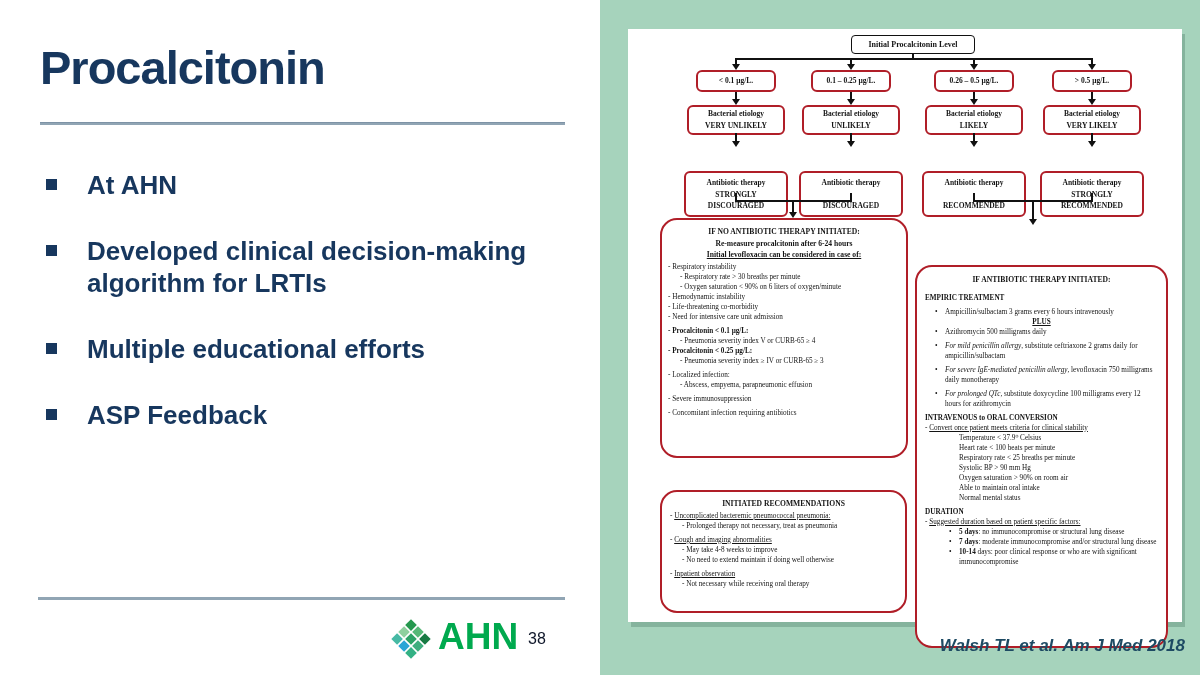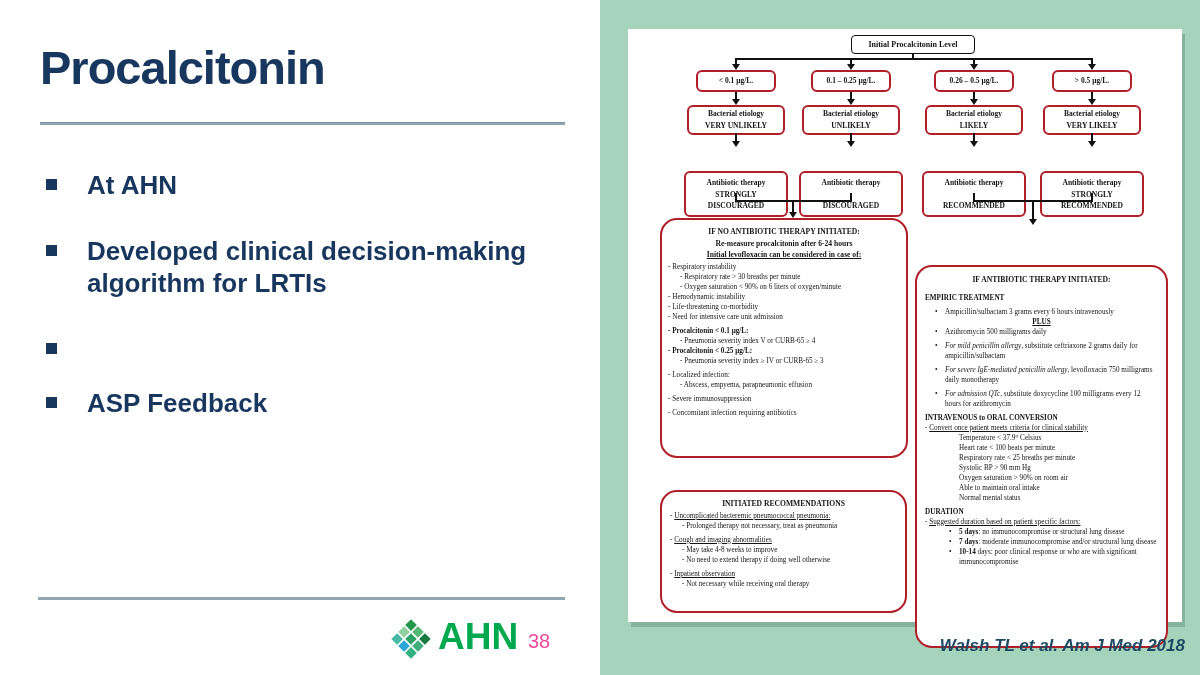--- a/index.html
+++ b/index.html
@@ -14,21 +14,21 @@
   .title-rule { position:absolute; left:40px; top:122px; width:525px; height:3px; background:#91A5B4; border-top:1px solid #7e93a6; }
   .bullets { position:absolute; left:46px; top:170px; width:540px; list-style:none; }
   .bullets li { display:flex; margin-bottom:34px; }
   .sq { flex:none; width:11px; height:11px; background:#17375E; margin-top:9px; margin-right:30px; }
   .btx { font-size:26px; font-weight:bold; color:#17375E; line-height:1.23; }
   .footer-rule { position:absolute; left:38px; top:597px; width:527px; height:3px; background:#91A5B4; }
   .logo { position:absolute; left:394px; top:608px; height:58px; display:flex; align-items:center; }
   .logo-mark { width:34px; height:34px; transform:rotate(45deg) scale(0.82,0.82) ; transform-origin:center; display:grid; grid-template-columns:repeat(3,1fr); grid-template-rows:repeat(3,1fr); gap:2px; margin-right:10px; margin-top:4px; }
   .logo-mark i { display:block; }
   .logo-text { font-size:37px; font-weight:bold; color:#00A94E; letter-spacing:0px; }
-  .page-num { position:absolute; left:528px; top:630px; font-size:20px; color:#ec4899; }
+  .page-num { position:absolute; left:528px; top:630px; font-size:16px; color:#0f172a; }
 
   
   .right-pane { position:absolute; left:600px; top:0; width:600px; height:675px; background:#A6D3BC; }
   .chart-card { position:absolute; left:28px; top:29px; width:554px; height:593px; background:#fff; box-shadow:3px 5px 0 rgba(55,105,85,.30); font-family:"Liberation Serif","DejaVu Serif",serif; color:#141414; }
   .citation { position:absolute; right:15px; top:636px; font-size:17px; font-style:italic; font-weight:600; color:#1D4A63; }
 
   
   .fc-root { position:absolute; left:223px; top:6px; width:124px; height:19px; border:1.5px solid #111; border-radius:4px; display:flex; align-items:center; justify-content:center; font-size:8px; font-weight:bold; background:#fff; }
   .fc-sm { position:absolute; border:2px solid #B01E28; border-radius:6px; background:#fff; display:flex; flex-direction:column; align-items:center; justify-content:center; text-align:center; font-weight:bold; }
   .fc-sm span { display:block; line-height:12px; font-size:7.5px; }
@@ -75,20 +75,21 @@
         <li>
           <span class="sq"></span>
           <span class="btx">At AHN</span>
         </li>
         <li>
           <span class="sq"></span>
           <span class="btx">Developed clinical decision-making algorithm for LRTIs</span>
         </li>
         <li>
           <span class="sq"></span>
+          <span class="btx">Multiple educational efforts</span>
         </li>
         <li>
           <span class="sq"></span>
           <span class="btx">ASP Feedback</span>
         </li>
       </ul>
     <div class="footer-rule"></div>
     <div class="logo">
       <span class="logo-mark" id="logo-mark">
           <i style="background: rgb(37, 152, 78);"></i>
@@ -148,21 +149,21 @@
             <div class="ln gap bu">
               <span class="dot">•</span>
               <span class="tx"><em>For mild penicillin allergy</em>, substitute ceftriaxone 2 grams daily for ampicillin/sulbactam</span>
             </div>
             <div class="ln gap bu">
               <span class="dot">•</span>
               <span class="tx"><em>For severe IgE-mediated penicillin allergy</em>, levofloxacin 750 milligrams daily monotherapy</span>
             </div>
             <div class="ln gap bu">
               <span class="dot">•</span>
-              <span class="tx"><em>For admission QTc</em>, substitute doxycycline 100 milligrams every 12 hours for azithromycin</span>
+              <span class="tx"><em>For prolonged QTc</em>, substitute doxycycline 100 milligrams every 12 hours for azithromycin</span>
             </div>
             <div class="ln b gap"><span class="tx">INTRAVENOUS to ORAL CONVERSION</span></div>
             <div class="ln u"><span class="tx">- <span class="utx">Convert once patient meets criteria for clinical stability</span></span></div>
             <div class="ln ind2"><span class="tx">Temperature &lt; 37.9⁰ Celsius</span></div>
             <div class="ln ind2"><span class="tx">Heart rate &lt; 100 beats per minute</span></div>
             <div class="ln ind2"><span class="tx">Respiratory rate &lt; 25 breaths per minute</span></div>
             <div class="ln ind2"><span class="tx">Systolic BP &gt; 90 mm Hg</span></div>
             <div class="ln ind2"><span class="tx">Oxygen saturation &gt; 90% on room air</span></div>
             <div class="ln ind2"><span class="tx">Able to maintain oral intake</span></div>
             <div class="ln ind2"><span class="tx">Normal mental status</span></div>
@@ -183,21 +184,21 @@
           </div>
       </div>
 
       <div class="fc-bigbox fc-add">
         <div class="bb-title">INITIATED RECOMMENDATIONS</div>
         <div class="bb-lines">
             <div class="ln u"><span class="tx">- <span class="utx">Uncomplicated bacteremic pneumococcal pneumonia:</span></span></div>
             <div class="ln ind1"><span class="tx">- Prolonged therapy not necessary, treat as pneumonia</span></div>
             <div class="ln u gap"><span class="tx">- <span class="utx">Cough and imaging abnormalities</span></span></div>
             <div class="ln ind1"><span class="tx">- May take 4-8 weeks to improve</span></div>
-            <div class="ln ind1"><span class="tx">- No need to extend therapy if doing well otherwise</span></div>
+            <div class="ln ind1"><span class="tx">- No need to extend maintain if doing well otherwise</span></div>
             <div class="ln u gap"><span class="tx">- <span class="utx">Inpatient observation</span></span></div>
             <div class="ln ind1"><span class="tx">- Not necessary while receiving oral therapy</span></div>
           </div>
       </div>
     <div class="fc-sm " style="left: 68px; top: 41px; width: 80px; height: 22px;">
           <span>&lt; 0.1 μg/L.</span>
         </div>
         <div class="fc-sm " style="left: 59px; top: 76px; width: 98px; height: 30px;">
           <span>Bacterial etiology</span>
           <span>VERY UNLIKELY</span>

